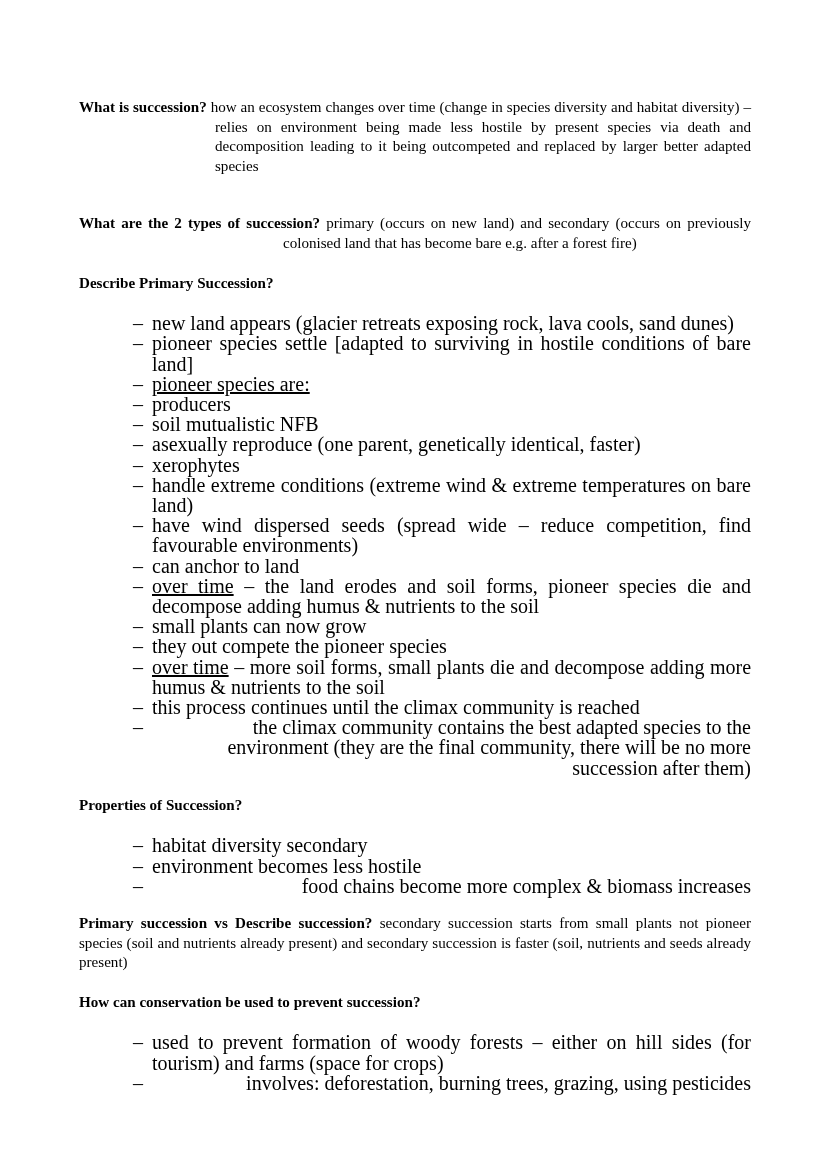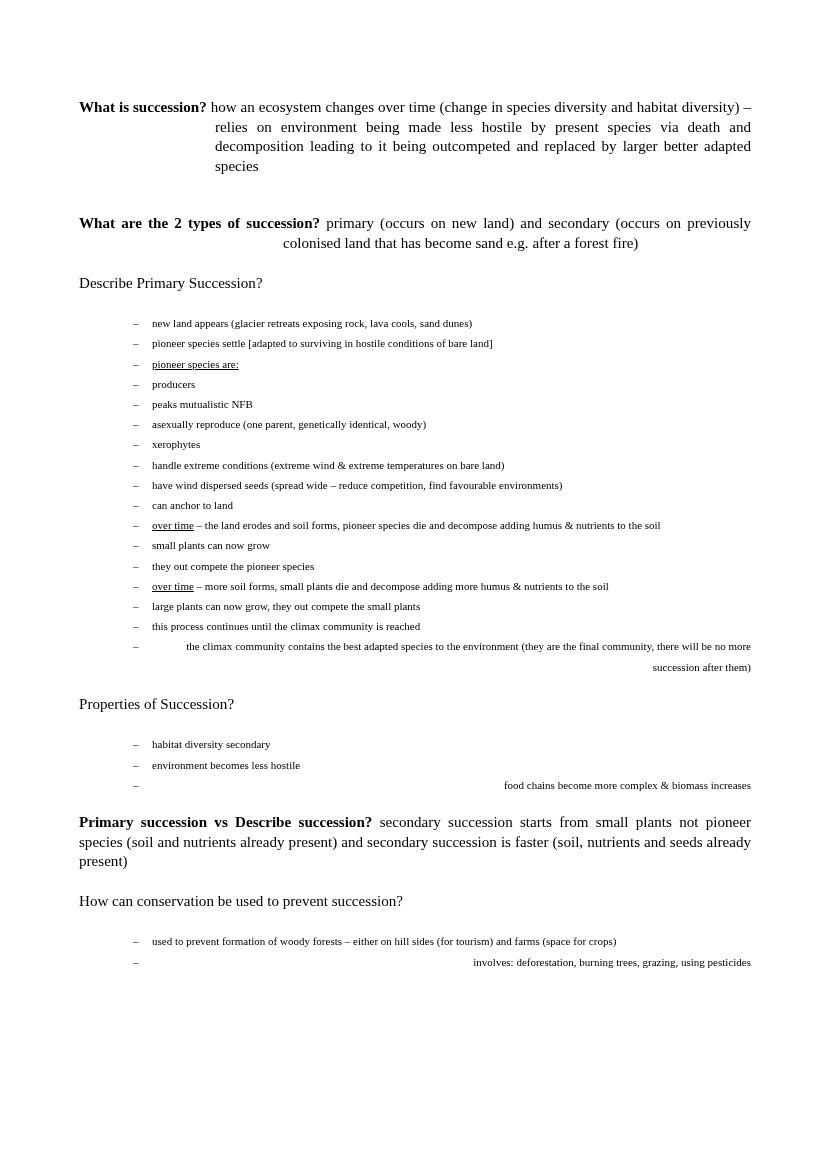--- a/index.html
+++ b/index.html
@@ -47,33 +47,33 @@
   }
   .qa.block {
     padding-left: 0;
     text-indent: 0;
   }
 
   
   .heading {
     font-size: 15.1px;
     line-height: 19.6px;
-    font-weight: normal;
+    font-weight: bold;
     margin: 0;
   }
 
   
   ul.dashes {
     list-style: none;
     margin: 0;
     padding: 0 0 0 54px;
   }
   ul.dashes > li {
     position: relative;
-    font-size: 11px;
+    font-size: 20px;
     line-height: 20.2px;
     text-align: justify;
     text-justify: inter-word;
     padding-left: 19px;
     margin: 0;
   }
   ul.dashes > li::before {
     content: "\2013";
     position: absolute;
     left: 0;
@@ -94,44 +94,43 @@
 </head>
 <body>
 
 <div class="page">
   <div class="content">
 
     <p class="qa hang-1"><span class="q">What is succession?</span><span> how an ecosystem changes over time (change in species diversity and habitat diversity) – relies on environment being made less hostile by present species via death and decomposition leading to it being outcompeted and replaced by larger better adapted species</span></p>
 
     <div class="sp-lg"></div>
 
-    <p class="qa hang-2"><span class="q">What are the 2 types of succession?</span><span> primary (occurs on new land) and secondary (occurs on previously colonised land that has become sand e.g. after a forest fire)</span></p>
+    <p class="qa hang-2"><span class="q">What are the 2 types of succession?</span><span> primary (occurs on new land) and secondary (occurs on previously colonised land that has become bare e.g. after a forest fire)</span></p>
 
     <div class="sp-md"></div>
 
     <p class="heading">Describe Primary Succession?</p>
 
     <div class="sp-md"></div>
 
     <ul class="dashes">
         <li><span>new land appears (glacier retreats exposing rock, lava cools, sand dunes)</span></li>
         <li><span>pioneer species settle [adapted to surviving in hostile conditions of bare land]</span></li>
         <li><span class="u">pioneer species are: </span></li>
         <li><span>producers</span></li>
-        <li><span>peaks mutualistic NFB</span></li>
-        <li><span>asexually reproduce (one parent, genetically identical, woody)</span></li>
+        <li><span>soil mutualistic NFB</span></li>
+        <li><span>asexually reproduce (one parent, genetically identical, faster)</span></li>
         <li><span>xerophytes</span></li>
         <li><span>handle extreme conditions (extreme wind &amp; extreme temperatures on bare land)</span></li>
         <li><span>have wind dispersed seeds (spread wide – reduce competition, find favourable environments)</span></li>
         <li><span>can anchor to land</span></li>
         <li><span class="u">over time</span><span> – the land erodes and soil forms, pioneer species die and decompose adding humus &amp; nutrients to the soil</span></li>
         <li><span>small plants can now grow</span></li>
         <li><span>they out compete the pioneer species</span></li>
         <li><span class="u">over time</span><span> – more soil forms, small plants die and decompose adding more humus &amp; nutrients to the soil</span></li>
-        <li><span>large plants can now grow, they out compete the small plants</span></li>
         <li><span>this process continues until the climax community is reached</span></li>
         <li><span>the climax community contains the best adapted species to the environment (they are the final community, there will be no more succession after them)</span></li>
       </ul>
 
     <div class="sp-sm"></div>
 
     <p class="heading">Properties of Succession?</p>
 
     <div class="sp-md"></div>
 

